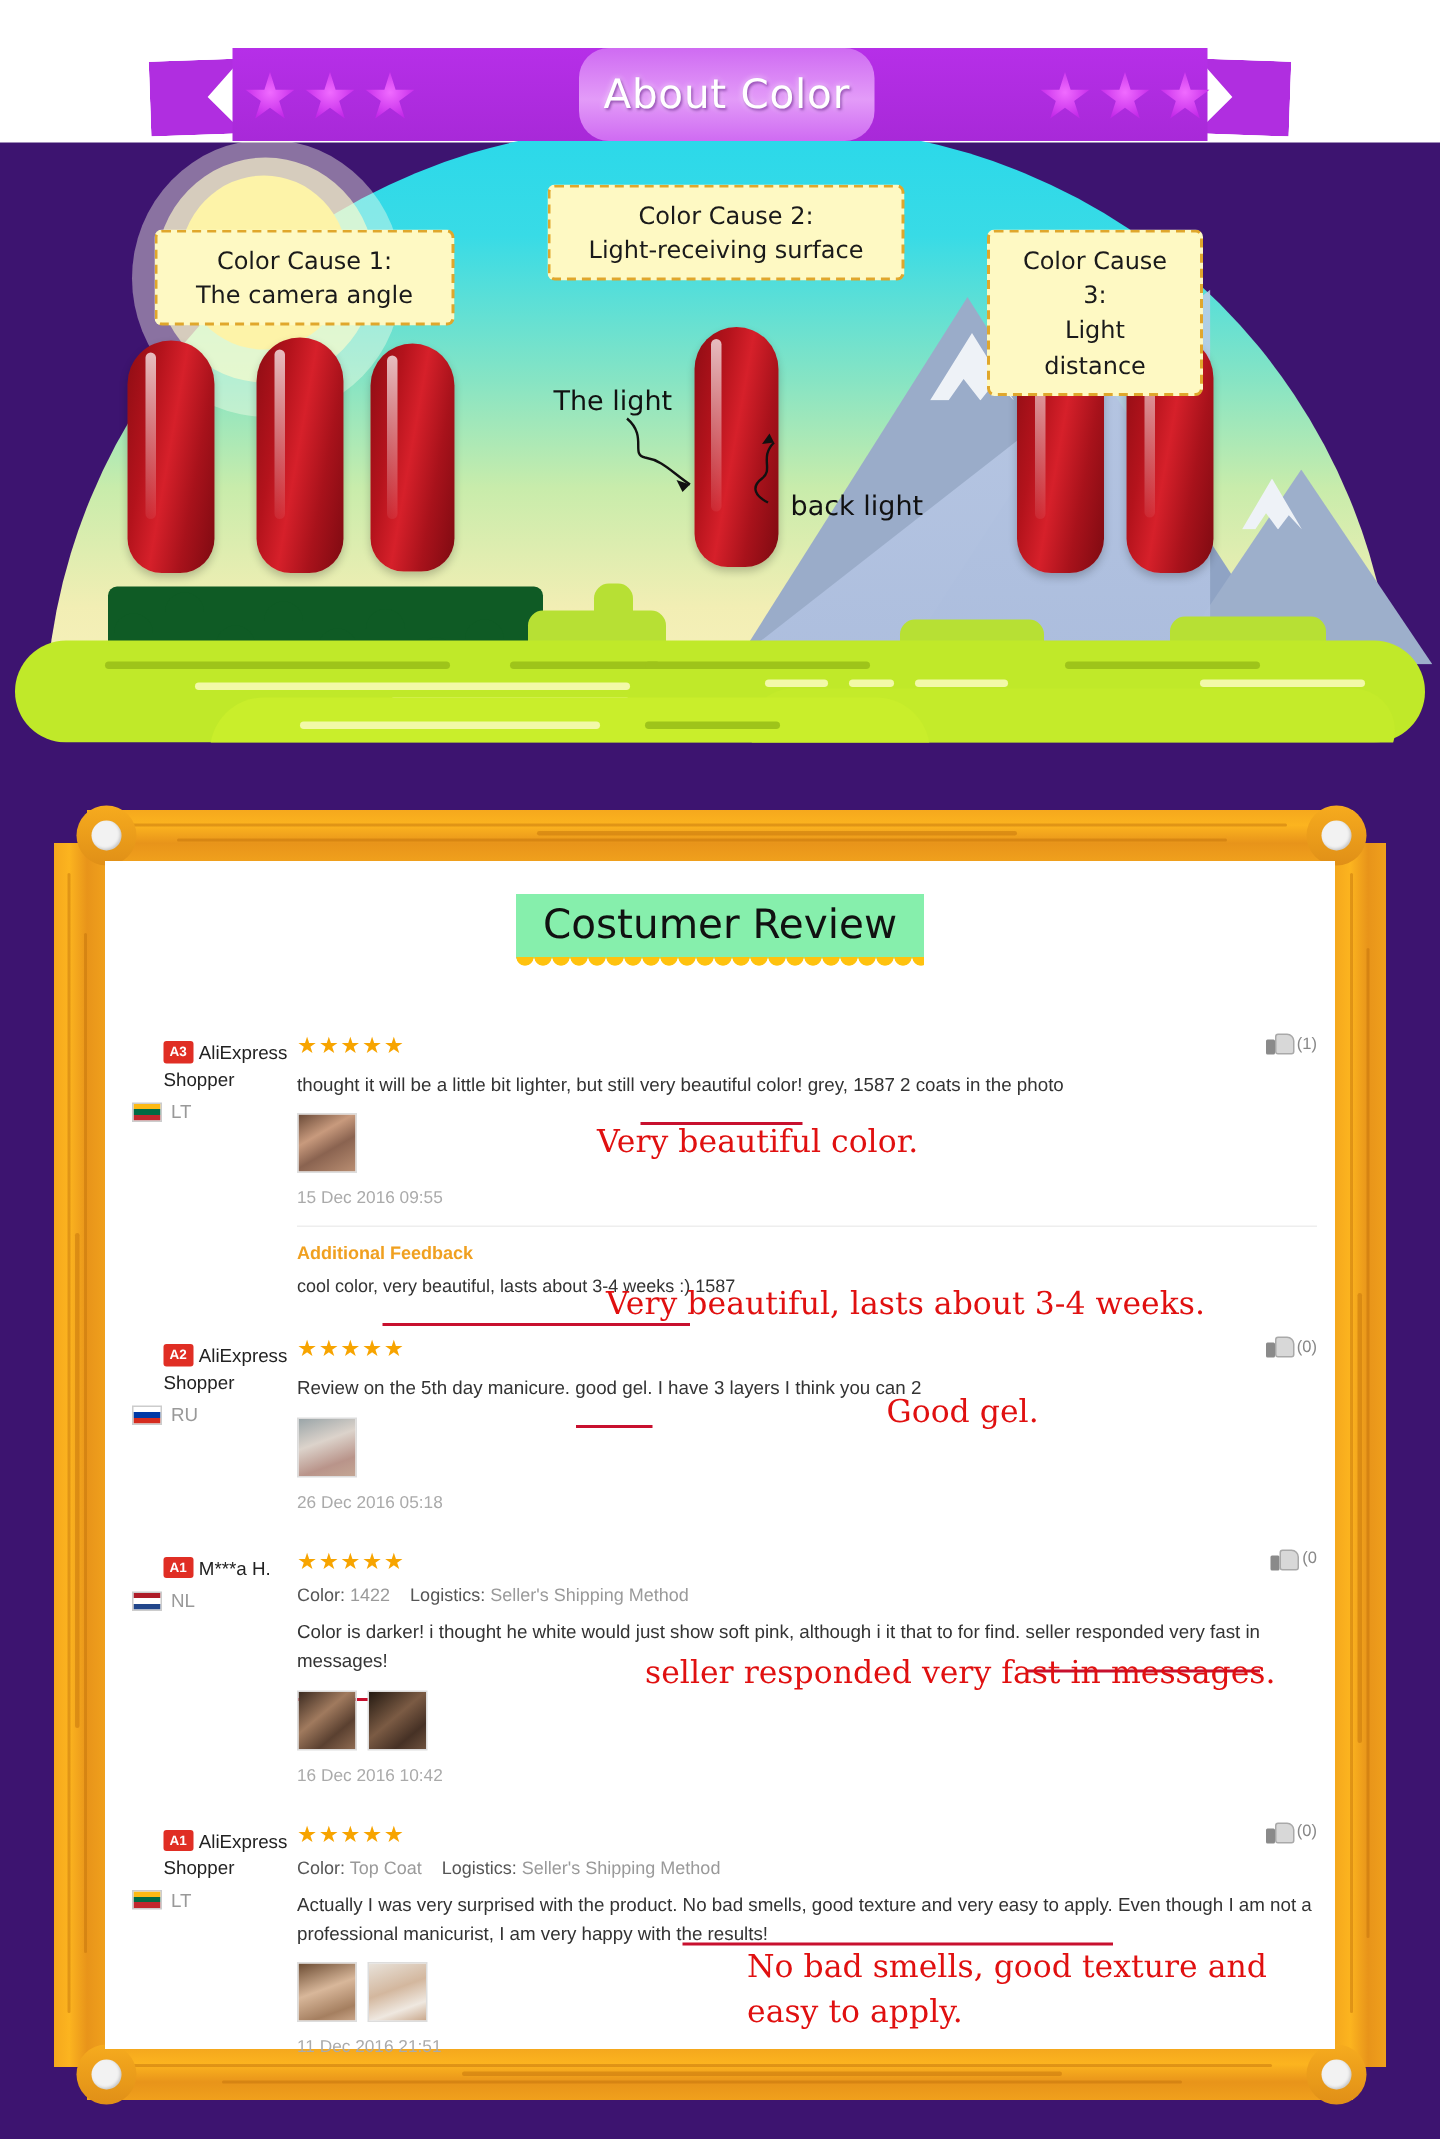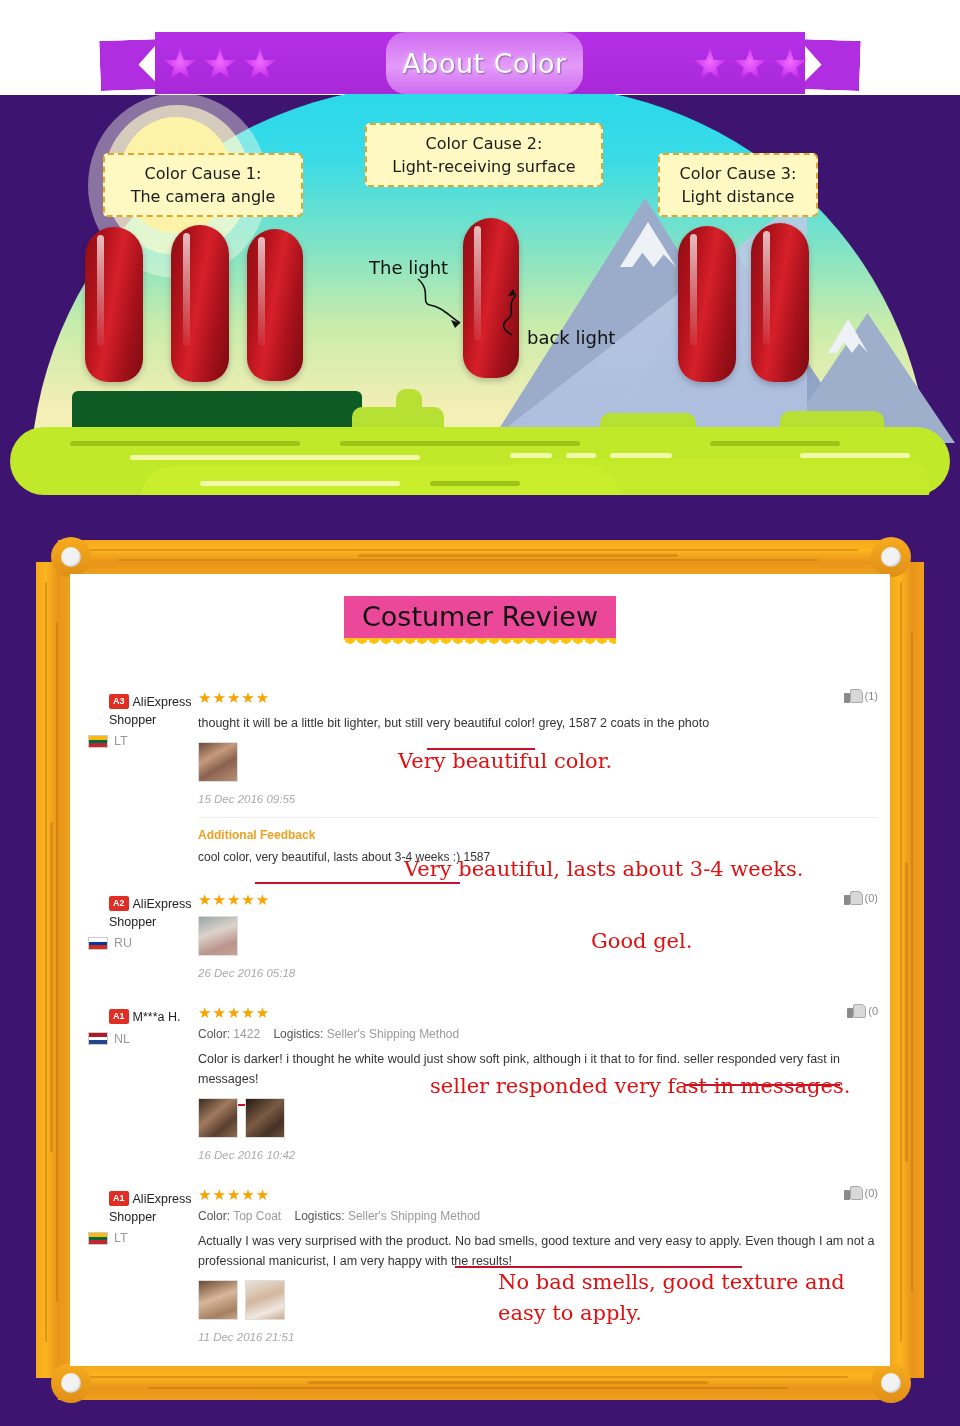--- a/index.html
+++ b/index.html
@@ -164,21 +164,21 @@
     border-radius:50%; background:#f2f2f2; box-shadow: inset -1px -1px 2px rgba(0,0,0,.18);
   }
   .frame-inner {
     position: absolute; left: 34px; top: 34px; width: 820px; height: 792px;
     background: #ffffff;
   }
 
   
   .review-title-wrap { position: absolute; left: 0; top: 22px; width: 820px; text-align: center; }
   .review-title {
-    display: inline-block; background: #ec4899; padding: 5px 18px 7px;
+    display: inline-block; background: #86efac; padding: 5px 18px 7px;
     font-family: "DejaVu Sans", sans-serif; font-size: 27px; color: #111;
     position: relative;
   }
   .review-title::after {
     content:""; position:absolute; left:0; right:0; bottom:-7px; height:8px;
     background: radial-gradient(circle at 6px 0, #ffc20e 5.5px, transparent 6px) repeat-x;
     background-size: 12px 12px;
   }
 
   .reviews { position: absolute; left: 18px; top: 110px; width: 790px; }
@@ -206,21 +206,21 @@
   .thumbs {
     margin-top: 9px; display: flex; gap: 7px;
   }
   .thumb { width: 40px; height: 40px; border: 1px solid #ddd; background: #d8c2ae; }
   .thumb.t-nail1 { background: linear-gradient(150deg,#6a4a38 0%,#c89a7d 35%,#8a6350 60%,#b98e72 100%); }
   .thumb.t-nail2 { background: linear-gradient(160deg,#9aa5a8 0%,#dcd3cb 40%,#b9948a 75%,#c4a694 100%); }
   .thumb.t-nail3 { background: linear-gradient(140deg,#3b2a20 0%,#a07a5e 40%,#5a4030 70%,#8e6b52 100%); }
   .thumb.t-nail4 { background: linear-gradient(140deg,#241a12 0%,#7b5b44 45%,#463125 75%,#6d513d 100%); }
   .thumb.t-nail5 { background: linear-gradient(160deg,#6b4b32 0%,#d8b79a 45%,#a57f60 80%,#c9a588 100%); }
   .thumb.t-nail6 { background: linear-gradient(160deg,#e8e2da 0%,#d3b79e 45%,#efe8e0 75%,#c9a88c 100%); }
-  .date { margin-top: 11px; font-size: 11.5px; color: #aaa; font-style: italic; }
+  .date { margin-top: 11px; font-size: 11.5px; color: #aaa; }
 
   .like { position: absolute; right: 0; top: 4px; display: flex; align-items: center; font-size: 11px; color: #888; }
   .thumbup { width: 19px; height: 15px; position: relative; margin-right: 2px; }
   .thumbup .pad { position:absolute; left:0; bottom:0; width:6px; height:10px; background:#8a8a8a; border-radius:1px; }
   .thumbup .hand { position:absolute; left:6px; bottom:0; width:13px; height:14px; background:#d8d8d8; border:1px solid #a9a9a9; border-radius:2px 5px 2px 2px; }
 
   .addfb-sep { border-top: 1px solid #eee; margin-top: 12px; padding-top: 10px; }
   .addfb-title { color: #f0a020; font-size: 12px; font-weight: bold; }
   .addfb-text { margin-top: 8px; font-size: 12px; color: #333; }
 
@@ -315,21 +315,21 @@
     </div>
 
     <div class="callout" style="left:103px; top:68px; width:200px;">
       <div>Color Cause 1:</div>
       <div>The camera angle</div>
     </div>
     <div class="callout" style="left:365px; top:38px; width:238px;">
       <div>Color Cause 2:</div>
       <div>Light-receiving surface</div>
     </div>
-    <div class="callout" style="left:658px; top:68px; width:160px;">
+    <div class="callout" style="left:658px; top:68px; width:144px;">
       <div>Color Cause 3:</div>
       <div>Light distance</div>
     </div>
 
     <div class="light-label" style="left:369px; top:172px;">The light</div>
     <div class="light-label" style="left:527px; top:242px;">back light</div>
 
     <svg style="position:absolute;left:360px;top:180px;width:210px;height:100px;z-index:13;overflow:visible">
       <path d="M58,14 C72,26 60,38 70,40 C82,42 88,50 100,58" stroke="#111" stroke-width="1.6" fill="none"></path>
       <path d="M100,58 l-9,-3 l4,8 z" fill="#111"></path>
@@ -418,20 +418,21 @@
           </div>
           <div class="rev-body">
             <div class="like">
               <span class="thumbup">
                   <span class="pad"></span>
                   <span class="hand"></span>
                 </span>
               <span>(0)</span>
             </div>
             <div class="stars">★★★★★</div>
+            <div class="rev-text"><span>Review on the 5th day manicure. </span><span class="ul-red">good gel.</span><span> I have 3 layers I think you can 2</span></div>
             <div class="thumbs">
               <span class="thumb t-nail2"></span>
             </div>
             <div class="date">26 Dec 2016 05:18</div>
           </div>
           <div class="anno" style="left:503px; top:40px;">Good gel.</div>
         </div>
 
         <div class="review" style="margin-top:16px;">
           <div class="rev-left">

